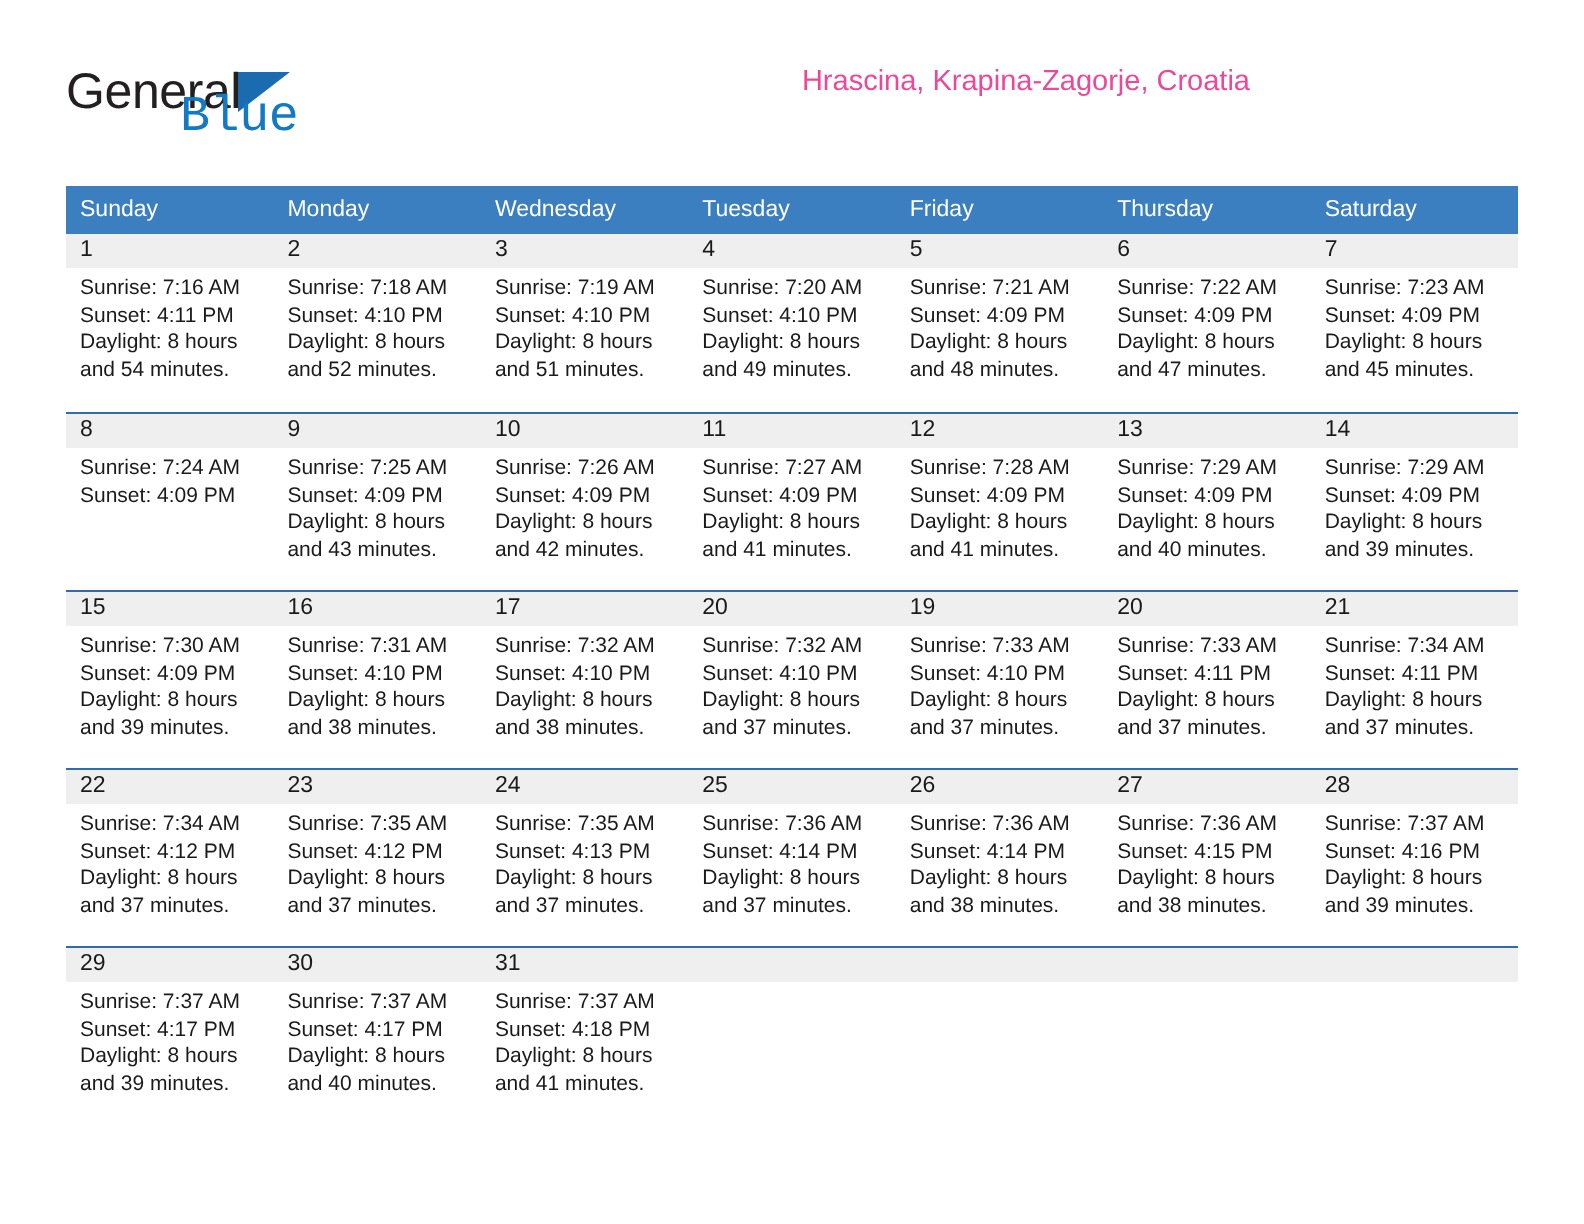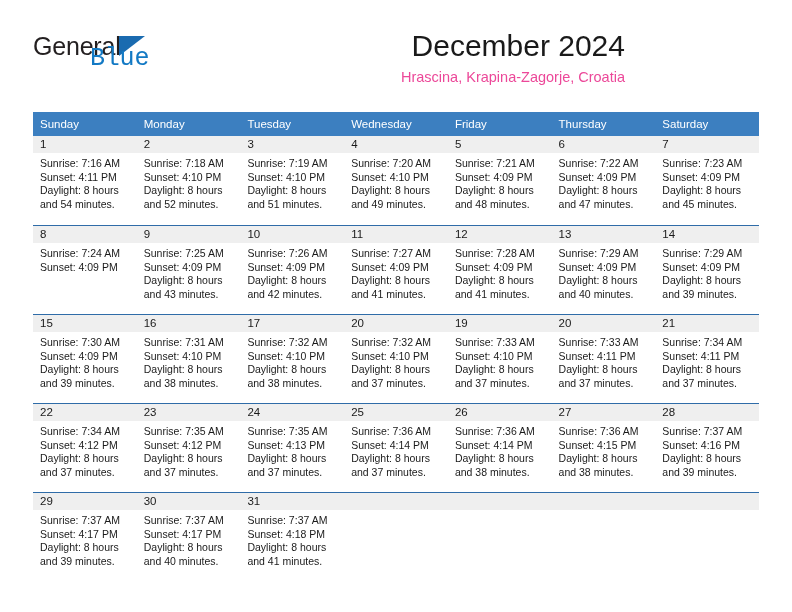--- a/index.html
+++ b/index.html
@@ -81,21 +81,21 @@
     color: #ec4899;
     line-height: 20px;
     margin-top: 3px;
     white-space: nowrap;
   }
 
   
   .calendar {
     position: absolute;
     left: 33px;
-    top: 112px;
+    top: 93px;
     width: 726px;
   }
   .weekday-row {
     display: flex;
     background: #3c7fc0;
   }
   .weekday {
     flex: 1 1 0;
     box-sizing: border-box;
     color: #ffffff;
@@ -152,32 +152,31 @@
 
   <div class="topbar">
 
     <div class="logo">
       <span class="logo-general">General</span>
       <span class="logo-tri"></span>
       <span class="logo-blue">Blue</span>
     </div>
 
     <div class="title-block">
-      <div class="cal-title">December 2024</div>
       <div class="cal-subtitle">Hrascina, Krapina-Zagorje, Croatia</div>
     </div>
 
   </div>
 
   <div class="calendar">
     <div class="weekday-row">
       <div class="weekday">Sunday</div>
       <div class="weekday">Monday</div>
+      <div class="weekday">Wednesday</div>
       <div class="weekday">Tuesday</div>
-      <div class="weekday">Wednesday</div>
       <div class="weekday">Friday</div>
       <div class="weekday">Thursday</div>
       <div class="weekday">Saturday</div>
     </div>
     <div id="weeks-container">
         <div class="week-row">
           <div class="day-cell">
             <div class="day-num-band">1</div>
             <div class="day-info">
               <div>Sunrise: 7:16 AM</div>

